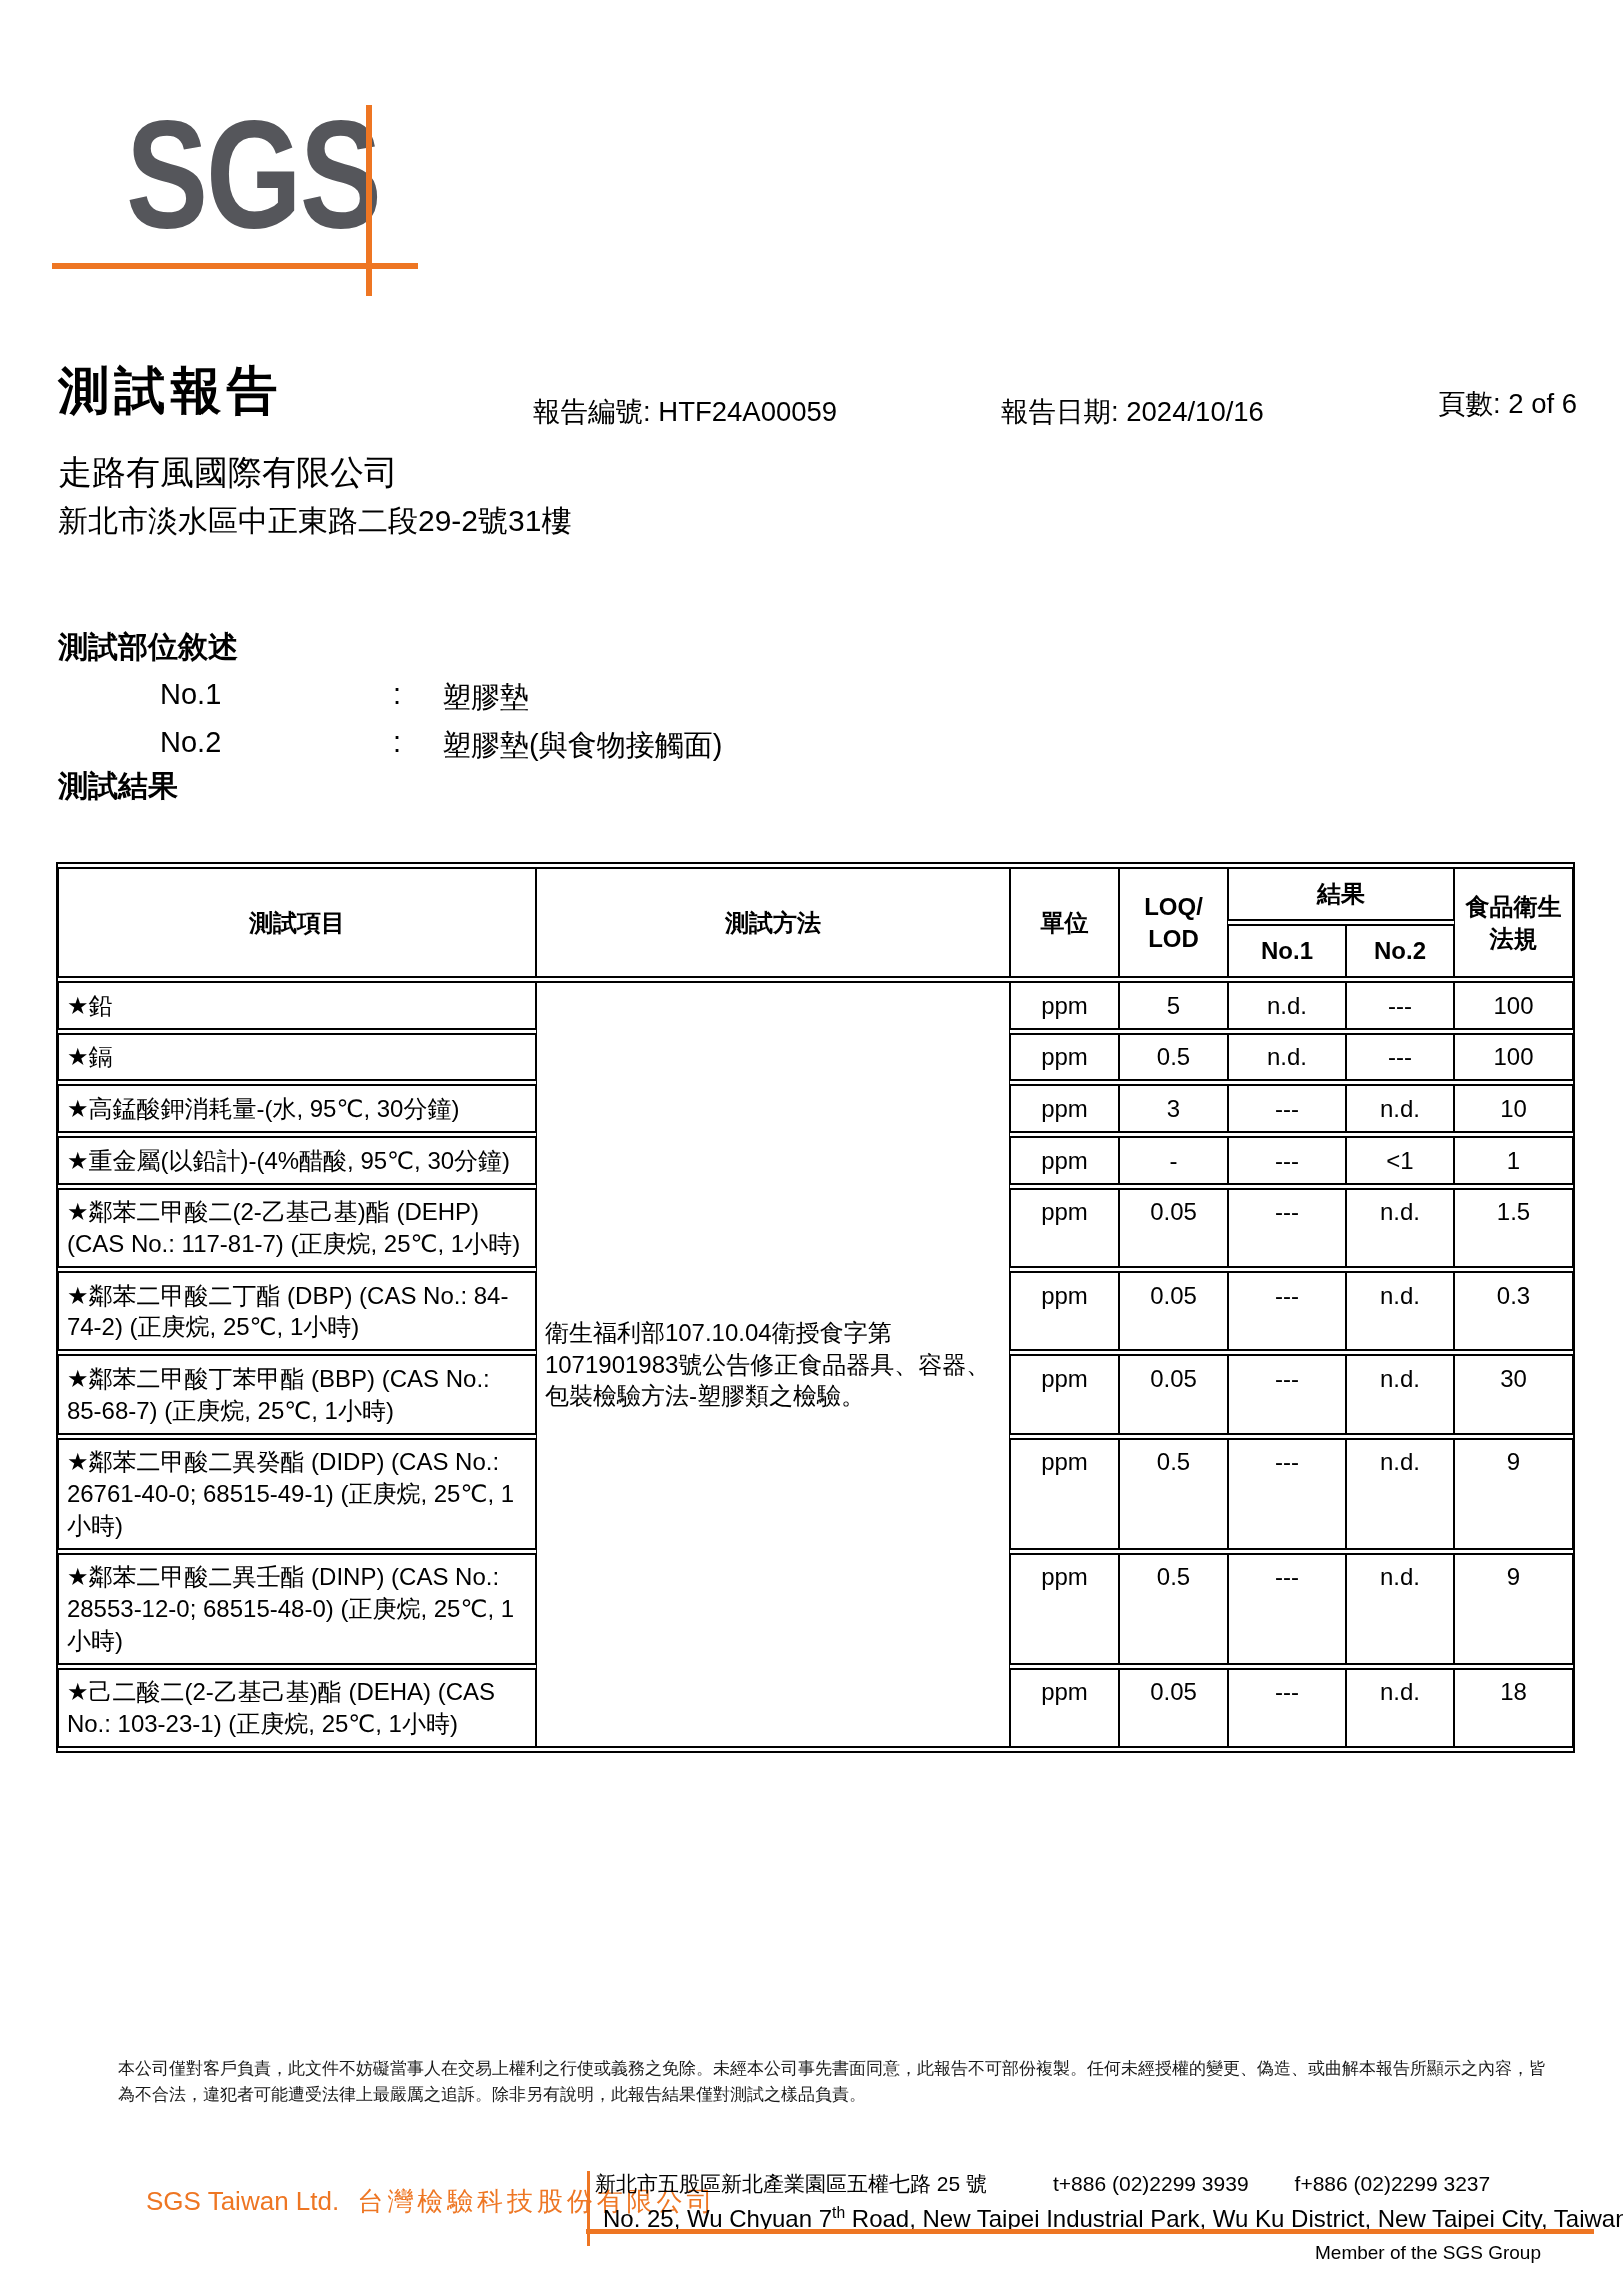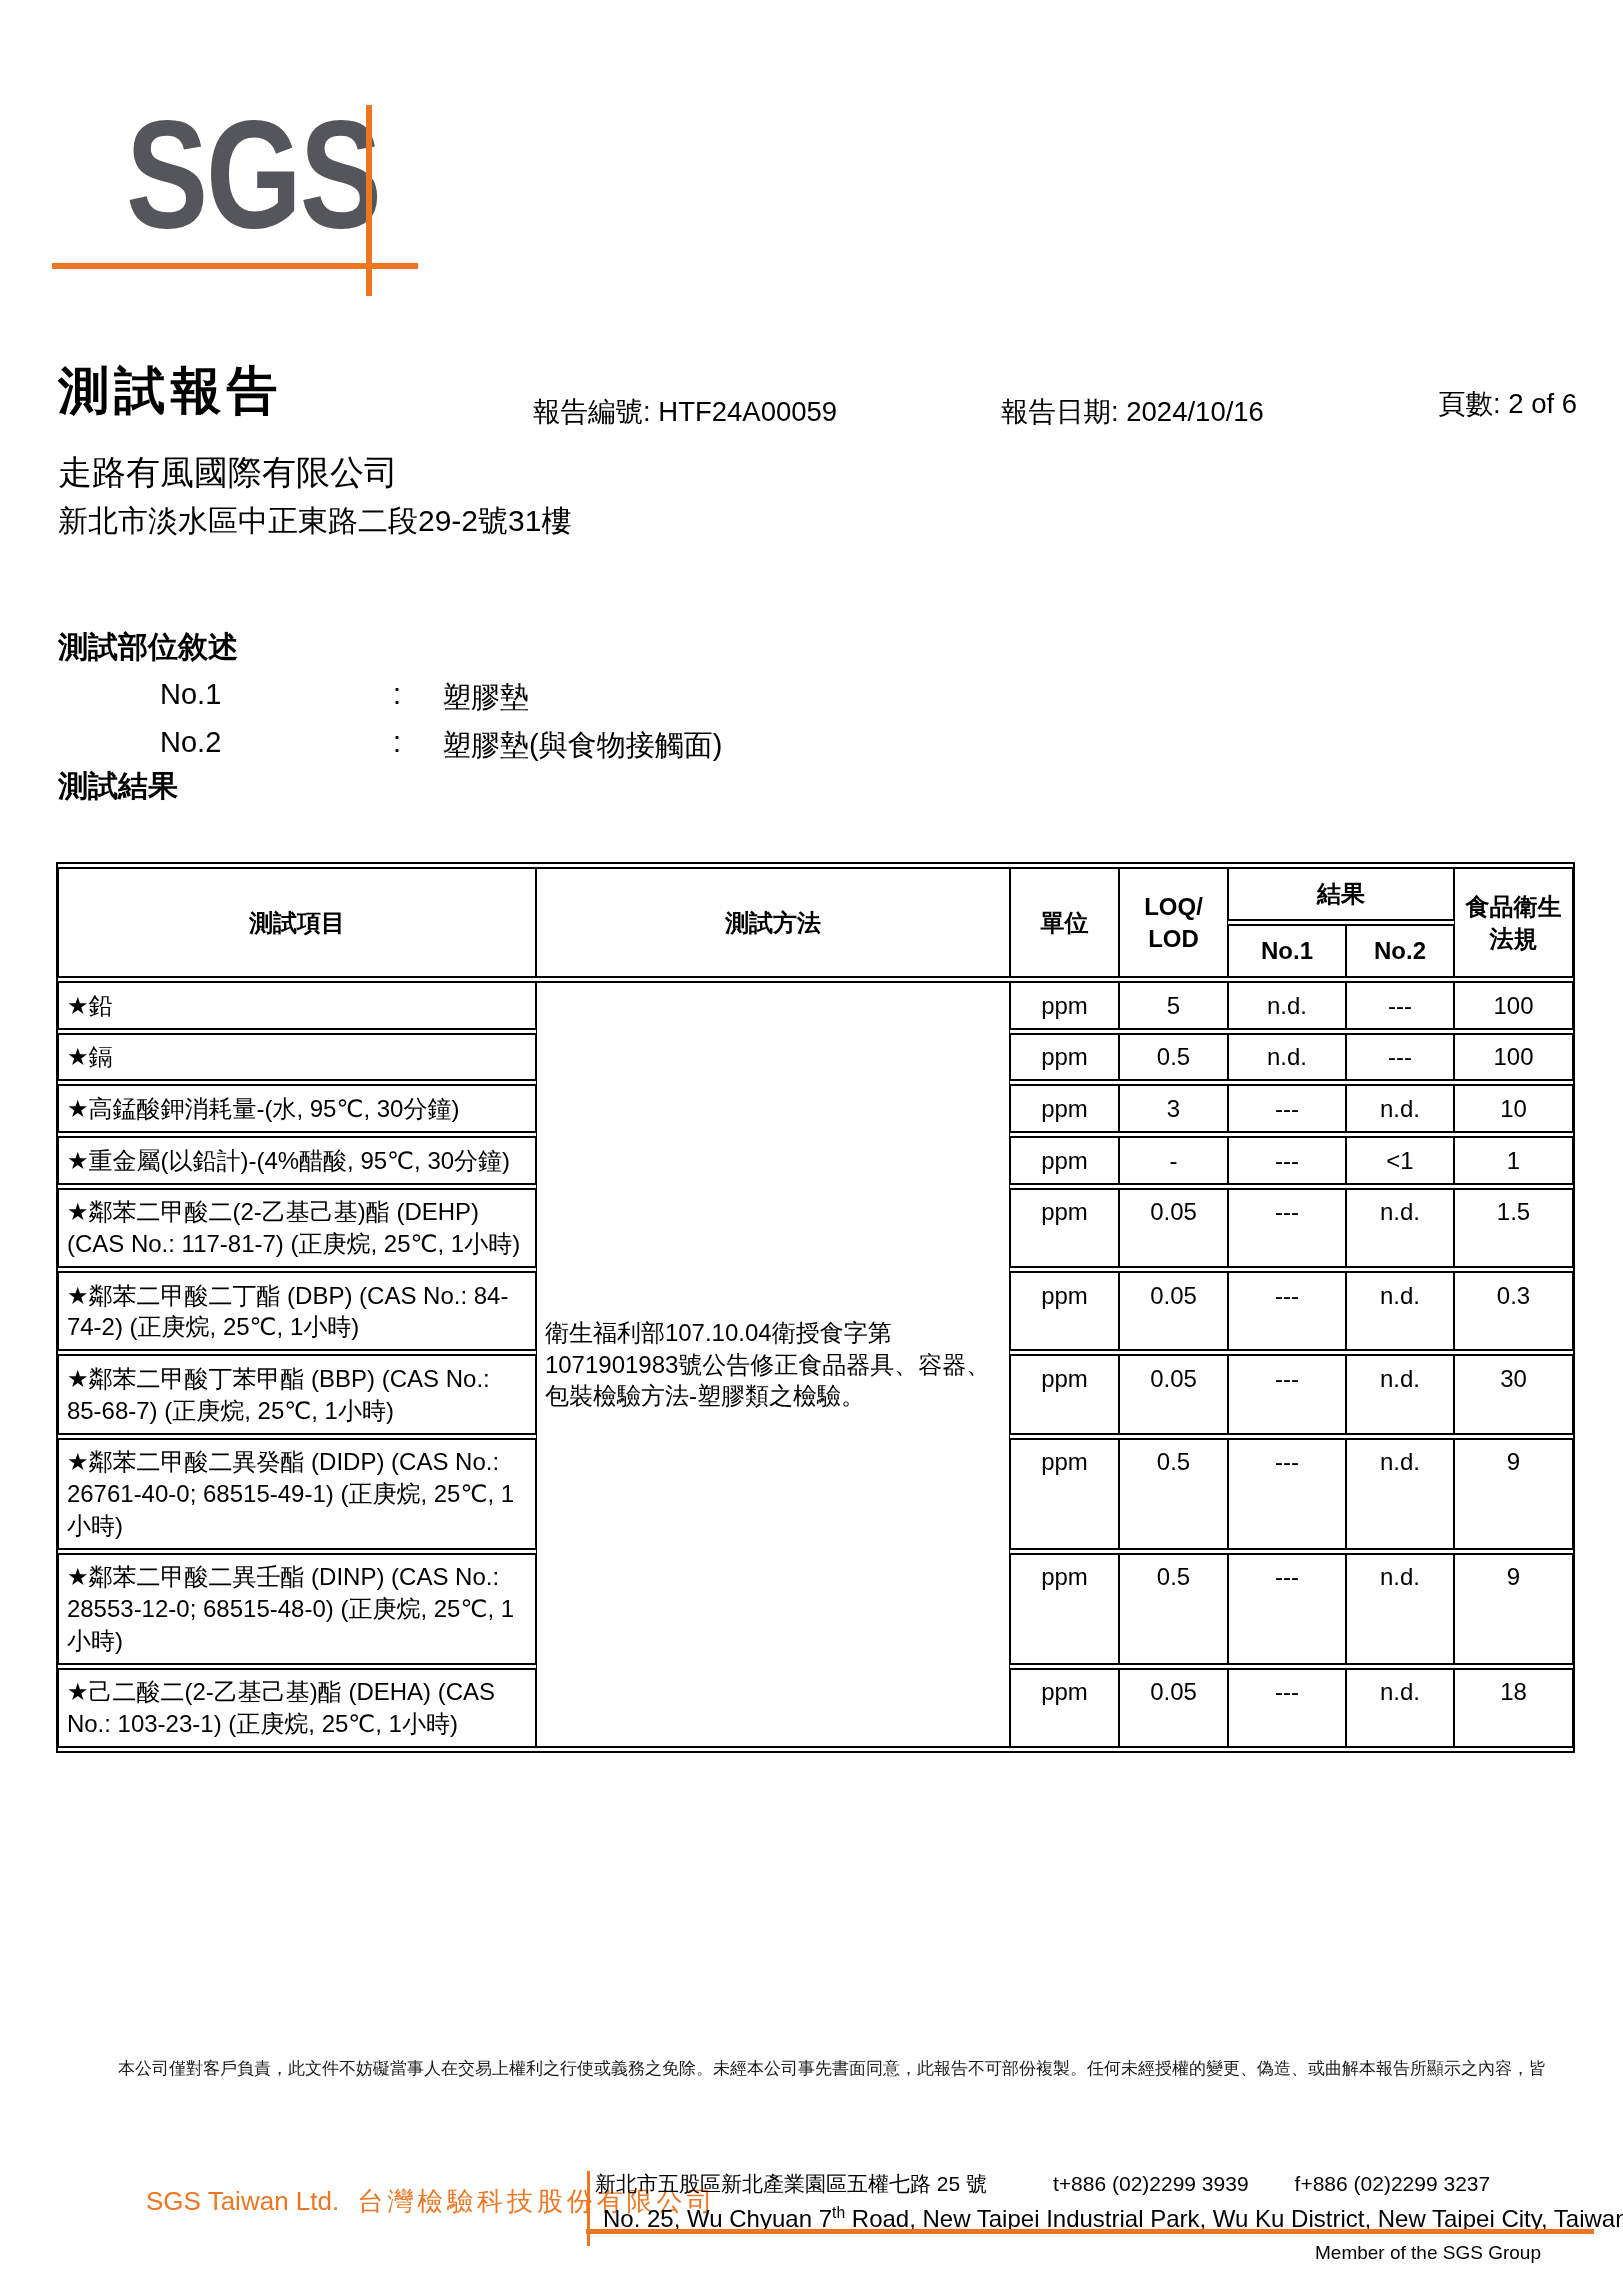--- a/index.html
+++ b/index.html
@@ -210,20 +210,21 @@
     <td class="val">0.05</td>
     <td class="val">---</td>
     <td class="val">n.d.</td>
     <td class="val">18</td>
   </tr>
 </tbody>
   </table>
 
 <div class="abs legal">
   <div class="line">本公司僅對客戶負責，此文件不妨礙當事人在交易上權利之行使或義務之免除。未經本公司事先書面同意，此報告不可部份複製。任何未經授權的變更、偽造、或曲解本報告所顯示之內容，皆</div>
+  <div class="line">為不合法，違犯者可能遭受法律上最嚴厲之追訴。除非另有說明，此報告結果僅對測試之樣品負責。</div>
 </div>
 
 <div class="abs f-company"><span>SGS Taiwan Ltd.</span><span class="zh">台灣檢驗科技股份有限公司</span></div>
 
 <div class="abs f-vbar orange"></div>
 
 <div class="abs f-addr-zh"><span class="addr">新北市五股區新北產業園區五權七路 25 號</span><span class="tel">t+886 (02)2299 3939</span><span>f+886 (02)2299 3237</span></div>
 
 <div class="abs f-addr-en"><span>No. 25, Wu Chyuan 7</span><sup>th</sup><span> Road, New Taipei Industrial Park, Wu Ku District, New Taipei City, Taiwan</span></div>
 

